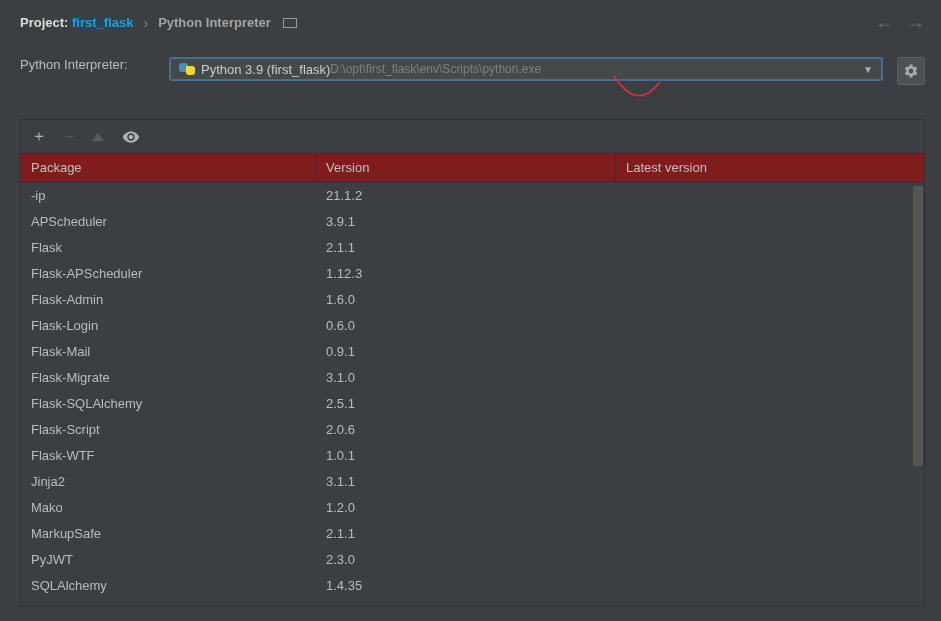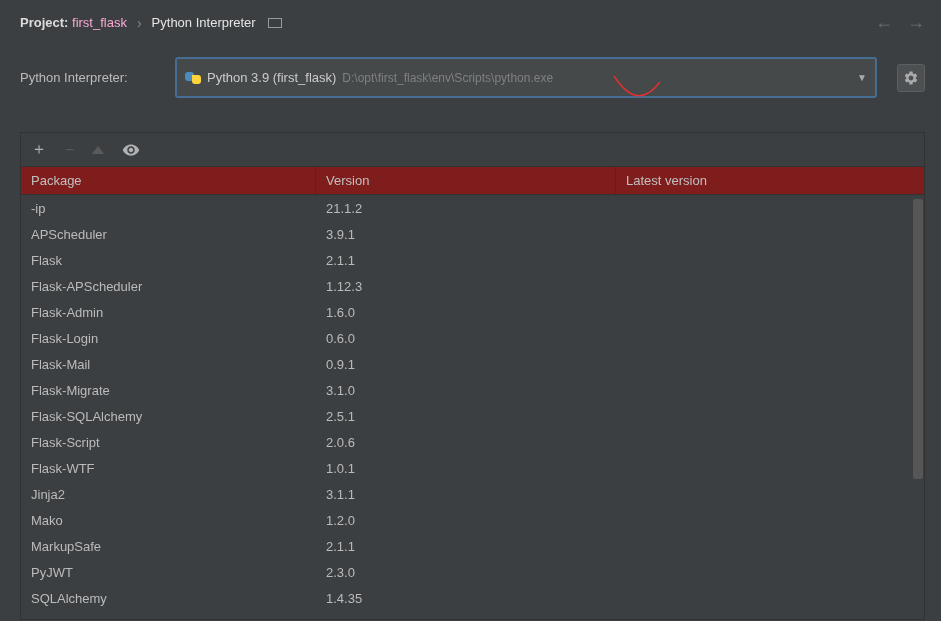--- a/index.html
+++ b/index.html
@@ -21,59 +21,59 @@
     .breadcrumb {
       display: flex;
       align-items: center;
       gap: 10px;
     }
     .breadcrumb-project {
       color: #dddddd;
       font-weight: bold;
     }
     .breadcrumb-project-name {
-      color: #f9a8d4;
-      font-weight: normal;
+      color: #0ea5e9;
+      font-weight: bold;
     }
     .breadcrumb-sep {
       color: #888888;
       font-size: 14px;
     }
     .breadcrumb-current {
-      color: #e5e5e5;
-      font-weight: normal;
+      color: #a3a3a3;
+      font-weight: bold;
     }
     .breadcrumb-icon {
       width: 14px;
       height: 10px;
       border: 1px solid #999;
       margin-left: 2px;
     }
     .nav-arrows {
       display: flex;
       gap: 14px;
     }
     .nav-arrow {
       color: #6e6e6e;
       font-size: 18px;
       cursor: pointer;
     }
     .interpreter-row {
       display: flex;
-      align-items: center;
+      align-items: flex-start;
       padding: 8px 16px 10px 20px;
-      gap: 20px;
+      gap: 14px;
     }
     .interpreter-label {
       color: #bbbbbb;
       min-width: 135px;
     }
     .interpreter-dropdown {
       flex: 1;
-      height: 41px;
+      height: 24px;
       background: #45494a;
       border: 2px solid #466d94;
       border-radius: 3px;
       display: flex;
       align-items: center;
       padding: 0 8px;
       position: relative;
       cursor: pointer;
     }
     .python-icon {
@@ -96,21 +96,20 @@
       right: 0; bottom: 2px;
       width: 9px; height: 9px;
       background: #ffd43b;
       border-radius: 0 3px 3px 3px;
     }
     .interpreter-name {
       color: #cccccc;
     }
     .interpreter-path {
       color: #808080;
-      margin-left: 6px;
       font-size: 12px;
     }
     .dropdown-arrow {
       position: absolute;
       right: 8px;
       color: #aaaaaa;
       font-size: 10px;
     }
     .gear-button {
       width: 28px;

